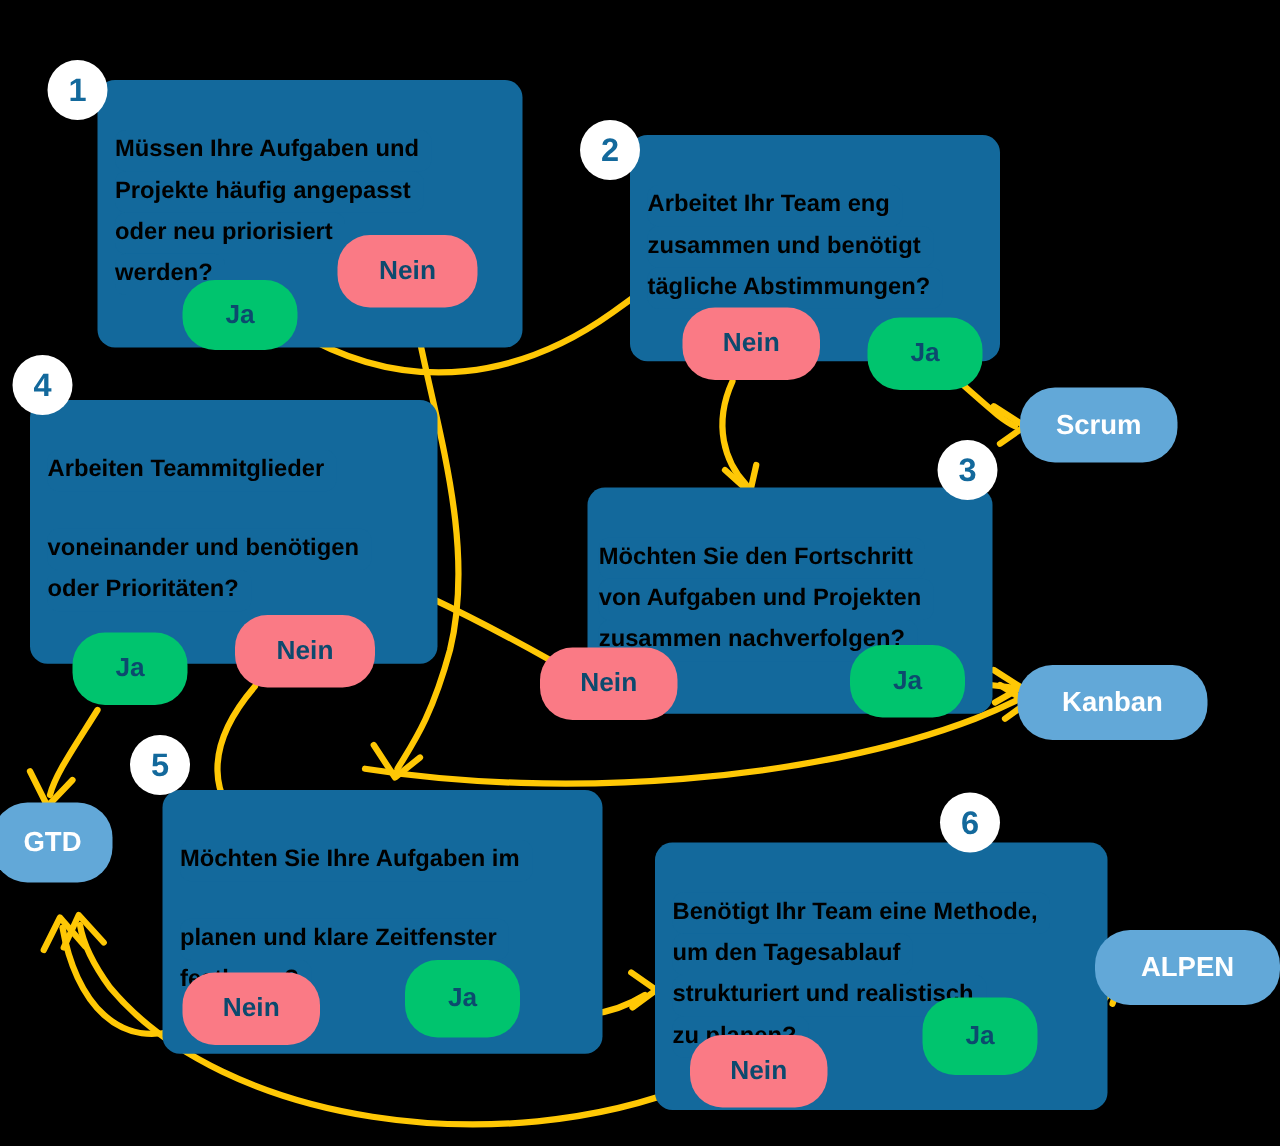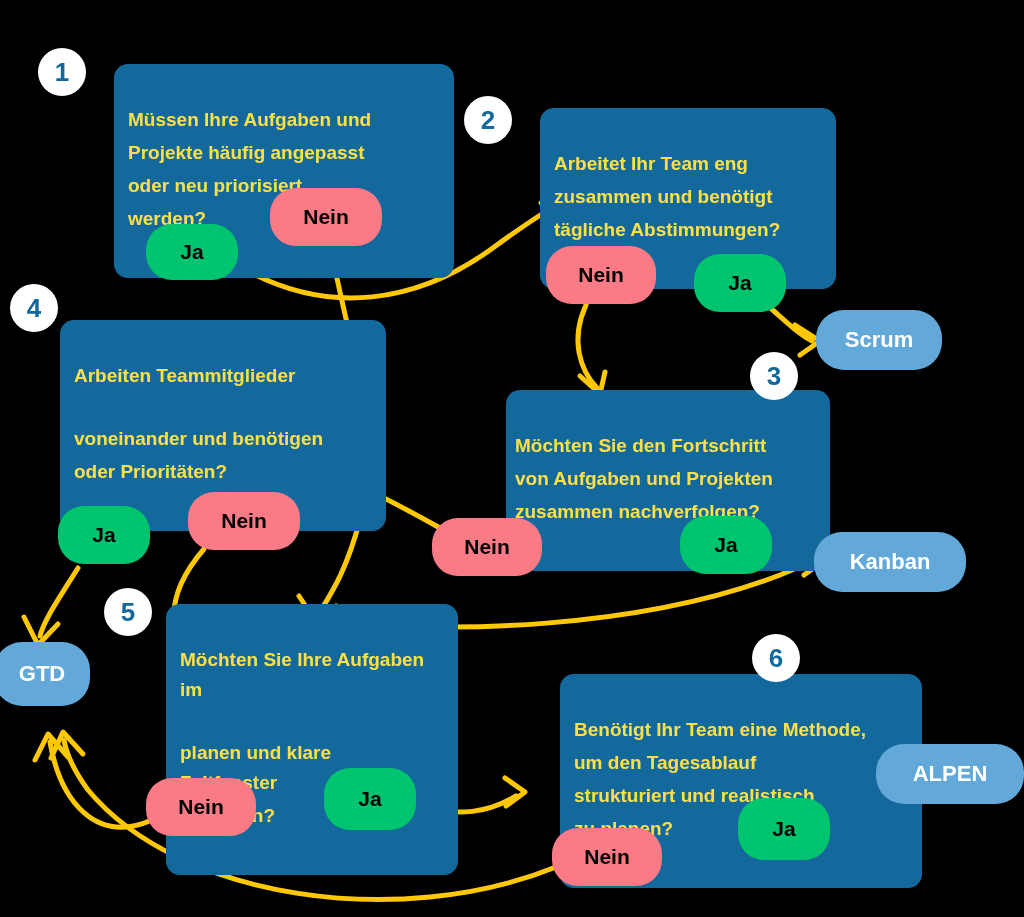--- a/index.html
+++ b/index.html
@@ -18,29 +18,28 @@
   svg.edges {
     position: absolute;
     left: 0; top: 0;
     width: 1024px;
     height: 917px;
     pointer-events: none;
   }
   .qbox {
     position: absolute;
     background: #13699C;
-    color: #fde047;
+    color: #000000;
     font-size: 19px;
     font-weight: bold;
     line-height: 30px;
     padding: 10px 16px 12px 16px;
     border-radius: 14px;
     box-sizing: border-box;
     white-space: pre-line;
-    margin-left: 36px;
   }
   .qbox span.line {
     display: inline-block;
     background: #13699C;
     border-radius: 9px;
     padding: 1px 10px 2px 0;
     margin-left: -2px;
   }
   .qbox-inner {
     position: relative;
@@ -58,21 +57,21 @@
     display: flex;
     align-items: center;
     justify-content: center;
     z-index: 5;
   }
   .pill {
     position: absolute;
     display: flex;
     align-items: center;
     justify-content: center;
-    color: #000000;
+    color: #0c4a6e;
     font-weight: bold;
     font-size: 21px;
     border-radius: 26px;
     z-index: 4;
   }
   .pill.yes { background: #00C46E; }
   .pill.no  { background: #FA7A85; }
   .result {
     position: absolute;
     display: flex;
@@ -216,21 +215,21 @@
   </div>
   <div class="pill no" style="left:188px; top:492px; width:112px; height:58px;">
     <span>Nein</span>
   </div>
 
   <div class="result" style="left:-6px; top:642px; width:96px; height:64px;">
     <span>GTD</span>
   </div>
 
   <div class="badge" style="left:104px; top:588px;">5</div>
-  <div class="qbox" style="left:130px; top:604px; width:292px;">
+  <div class="qbox" style="left:130px; top:632px; width:352px;">
     <div class="qbox-inner"><span class="line">Möchten Sie Ihre Aufgaben im</span><br><br><span class="line">planen und klare Zeitfenster</span><br><span class="line">festlegen?</span><br></div>
   </div>
 
   <div class="pill no" style="left:146px; top:778px; width:110px; height:58px;">
     <span>Nein</span>
   </div>
   <div class="pill yes" style="left:324px; top:768px; width:92px; height:62px;">
     <span>Ja</span>
   </div>
 

